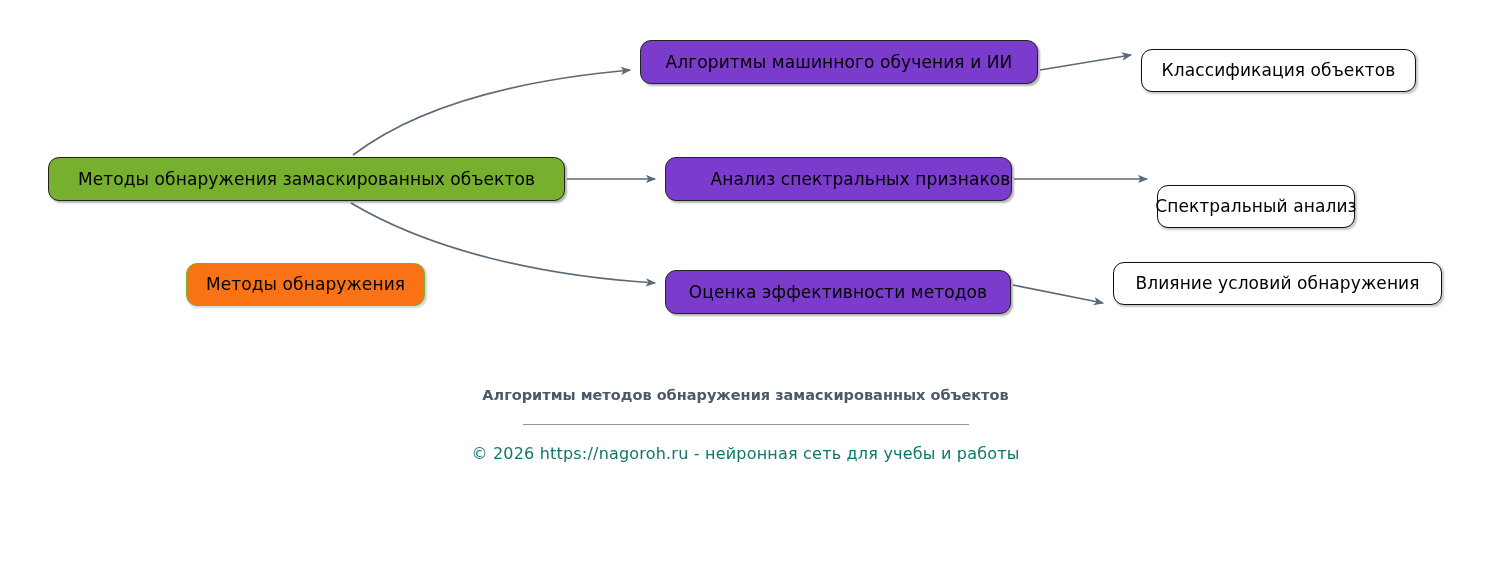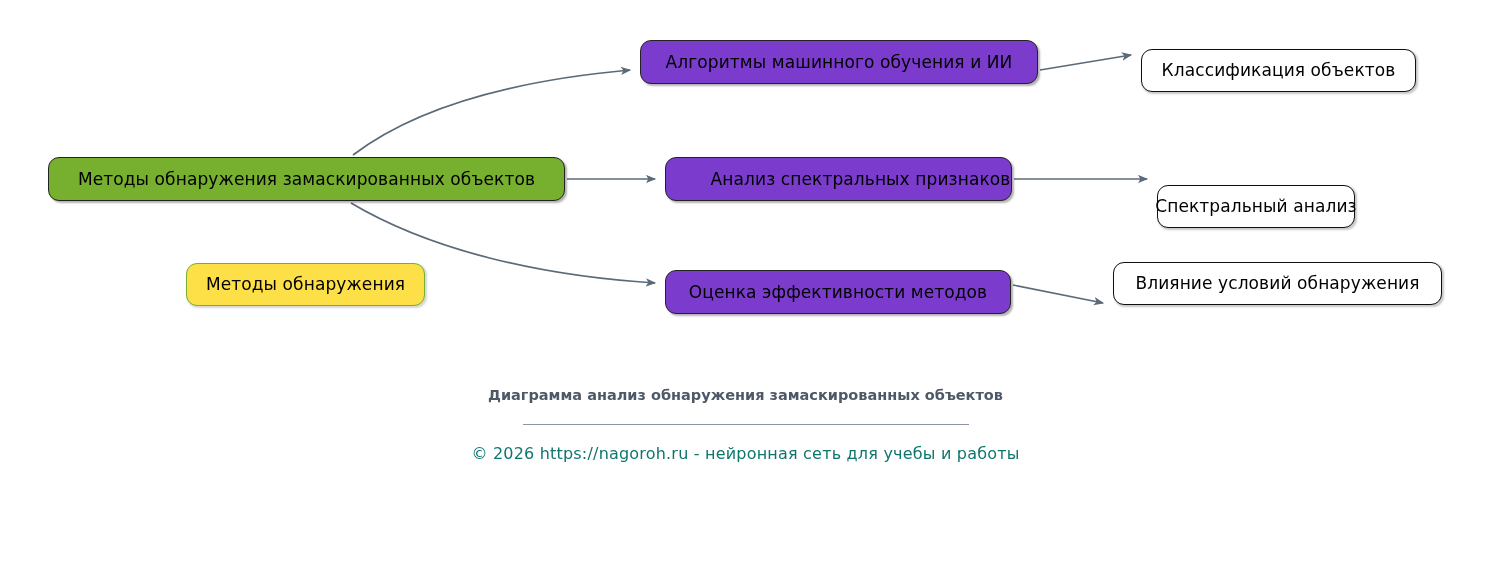--- a/index.html
+++ b/index.html
@@ -59,21 +59,21 @@
     box-shadow: 2px 2px 2px rgba(0,0,0,0.30);
   }
 
   .node-white {
     background: #ffffff;
     border: 1.6px solid #101010;
     box-shadow: 1.5px 1.5px 2px rgba(0,0,0,0.22);
   }
 
   .node-white-green {
-    background: #fde047;
+    background: #f97316;
     border: 1.6px solid #76b02e;
     box-shadow: 1.5px 1.5px 2px rgba(0,0,0,0.16);
     text-align: center;
   }
 
   #footer {
     position: absolute;
     left: 0;
     top: 386px;
     width: 1491px;
@@ -154,18 +154,18 @@
 
   <div class="node node-white" style="left:1157px; top:157px; width:198px; height:43px;margin-top:28px;">
     <span>Спектральный анализ</span>
   </div>
 
   <div class="node node-white" style="left:1113px; top:262px; width:329px; height:43px;">
     <span>Влияние условий обнаружения</span>
   </div>
 
   <div id="footer">
-    <div id="footer-title">Диаграмма анализ обнаружения замаскированных объектов</div>
+    <div id="footer-title">Алгоритмы методов обнаружения замаскированных объектов</div>
     <div id="footer-rule"></div>
     <div id="footer-credit">© 2026 https://nagoroh.ru - нейронная сеть для учебы и работы</div>
   </div>
 
 </div>
 
 </body></html>

